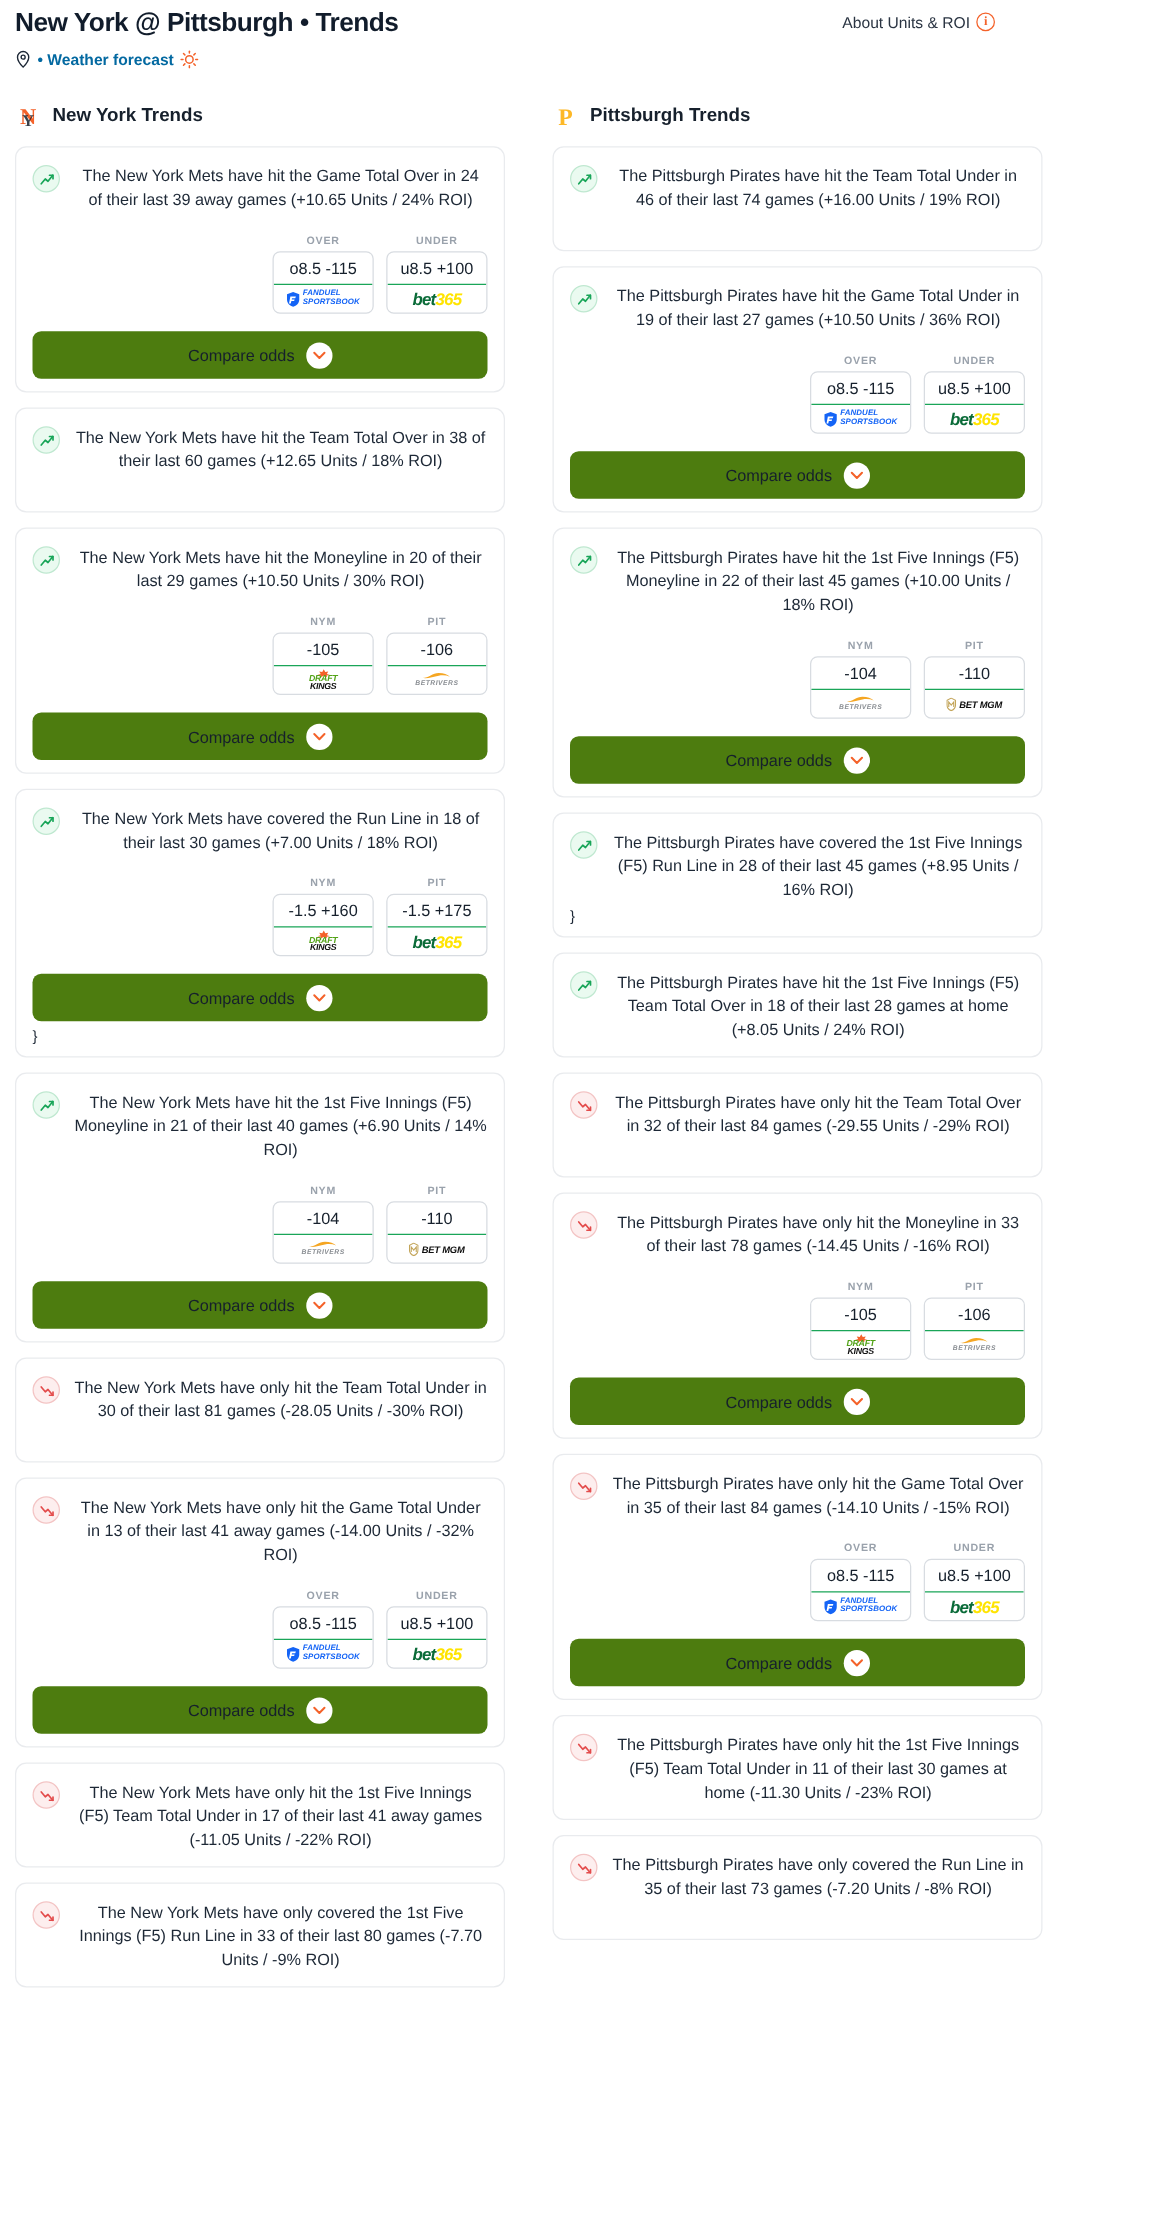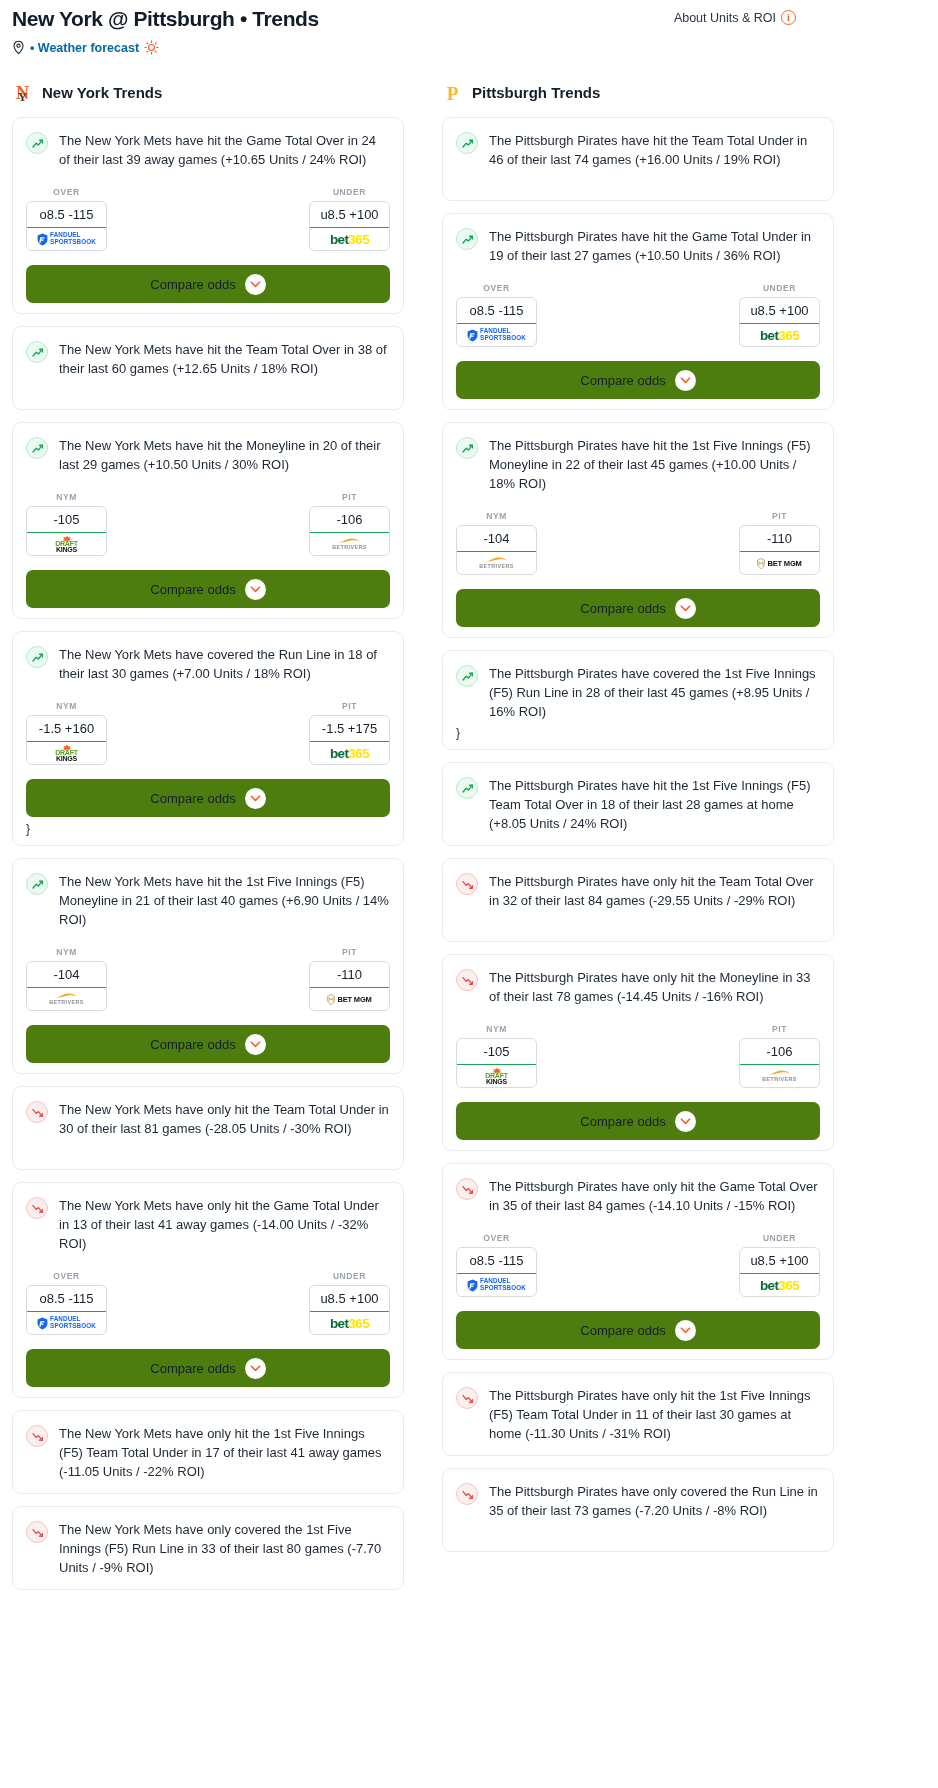--- a/index.html
+++ b/index.html
@@ -58,43 +58,44 @@
     min-height: 84px;
   }
   .card-top { display: flex; gap: 11px; align-items: flex-start; }
   .trend-icon {
     flex: 0 0 22px; width: 22px; height: 22px; border-radius: 50%;
     display: inline-flex; align-items: center; justify-content: center;
     margin-top: 1px;
   }
   .trend-up { background: #eafaf0; border: 1px solid #bfe8d0; }
   .trend-down { background: #fdeeee; border: 1px solid #f3c4c4; }
-  .trend-text { font-size: 13px; line-height: 19px; color: #1d2836; }
+  .trend-text { font-size: 13px; line-height: 19px; color: #1d2836; text-align: center; }
 
   .odds-row {
-    display: flex; justify-content: space-between; gap: 10px;
+    display: flex; justify-content: flex-end; gap: 10px;
     margin-top: 18px;
   }
   .odds-cell { width: 81px; text-align: center; }
   .odds-label {
     font-size: 8.5px; letter-spacing: 0.6px; color: #9aa2ac;
     font-weight: 600; margin-bottom: 4px;
   }
   .odds-box {
     border: 1px solid #d8dce1; border-radius: 6px; overflow: hidden;
     background: #fff;
   }
   .odds-val {
     border-bottom: 1.5px solid #1aa558;
     font-size: 13px; font-weight: normal; color: #16202c;
     padding: 5px 2px 5px 2px; line-height: 15px;
   }
   .book {
     height: 22px; display: flex; align-items: center; justify-content: center;
     padding: 2px 3px;
+    font-style: italic;
   }
   
   .bk-fanduel { display: flex; align-items: center; gap: 2px; }
   .bk-fanduel .fd-txt { font-size: 6.3px; font-weight: bold; color: #1464f6; line-height: 6.6px; letter-spacing: 0.1px; }
   .bk-bet365 { font-size: 13.5px; font-weight: bold; letter-spacing: -0.6px; }
   .bk-bet365 .b1 { color: #0a6b38; }
   .bk-bet365 .b2 { color: #ffe400; }
   .bk-dk { display: flex; flex-direction: column; align-items: center; line-height: 6px; }
   .bk-dk .dk1 { font-size: 7px; font-weight: bold; color: #53a318; letter-spacing: -0.2px; }
   .bk-dk .dk2 { font-size: 7px; font-weight: bold; color: #111; letter-spacing: -0.2px; }
@@ -708,21 +709,21 @@
           </div>
         </div>
         <div class="card">
           <div class="card-top">
             <span class="trend-icon trend-down">
               <svg width="15" height="15" viewBox="0 0 15 15">
                 <path d="M3 4.6 L6.2 8.4 L8.4 6.6 L12.2 11.2" fill="none" stroke="#e34c4c" stroke-width="1.35" stroke-linecap="round" stroke-linejoin="round"></path>
                 <path d="M9.6 11.2 L12.4 11.2 L12.4 8.6" fill="none" stroke="#e34c4c" stroke-width="1.35" stroke-linecap="round" stroke-linejoin="round"></path>
               </svg>
             </span>
-            <span class="trend-text">The Pittsburgh Pirates have only hit the 1st Five Innings (F5) Team Total Under in 11 of their last 30 games at home (-11.30 Units / -31% ROI)</span>
+            <span class="trend-text">The Pittsburgh Pirates have only hit the 1st Five Innings (F5) Team Total Under in 11 of their last 30 games at home (-11.30 Units / -23% ROI)</span>
           </div>
         </div>
         <div class="card">
           <div class="card-top">
             <span class="trend-icon trend-down">
               <svg width="15" height="15" viewBox="0 0 15 15">
                 <path d="M3 4.6 L6.2 8.4 L8.4 6.6 L12.2 11.2" fill="none" stroke="#e34c4c" stroke-width="1.35" stroke-linecap="round" stroke-linejoin="round"></path>
                 <path d="M9.6 11.2 L12.4 11.2 L12.4 8.6" fill="none" stroke="#e34c4c" stroke-width="1.35" stroke-linecap="round" stroke-linejoin="round"></path>
               </svg>
             </span>

